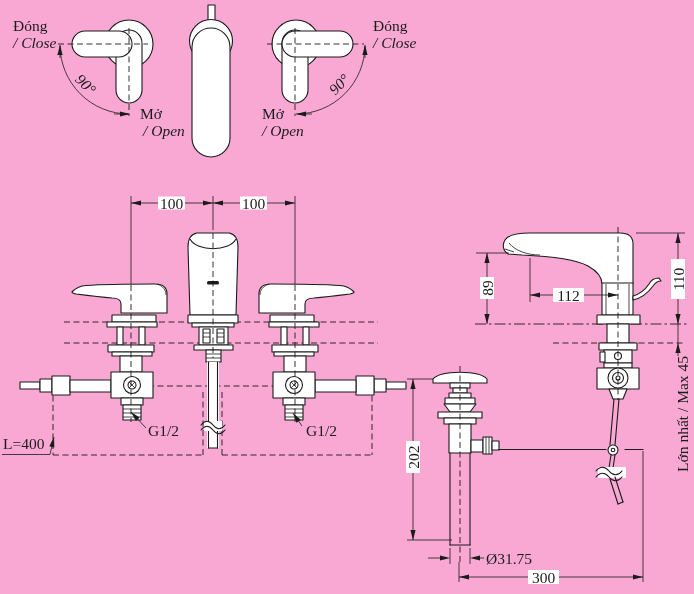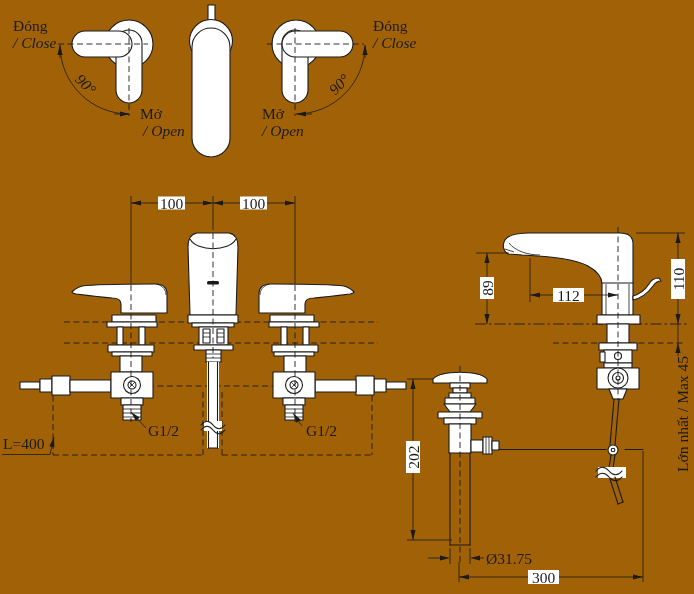--- a/index.html
+++ b/index.html
@@ -1,16 +1,16 @@
 <!DOCTYPE html>
 <html><head>
 <meta charset="utf-8">
 <style>
   html,body{margin:0;padding:0;background:#ffffff;}
-  #stage{position:relative;width:694px;height:594px;background:#a16207;overflow:hidden;
+  #stage{position:relative;width:694px;height:594px;background:#f9a8d4;overflow:hidden;
          font-family:"Liberation Serif", serif;}
   svg{display:block}
   .ol   {fill:#ffffff;stroke:#1b1b1b;stroke-width:1.1;stroke-linejoin:round;}
   .ln   {fill:none;stroke:#1b1b1b;stroke-width:1.1;stroke-linejoin:round;stroke-linecap:round;}
   .thin {fill:none;stroke:#1b1b1b;stroke-width:0.8;}
   .dash {fill:none;stroke:#1b1b1b;stroke-width:0.9;stroke-dasharray:6 3.5;}
   .ddot {fill:none;stroke:#1b1b1b;stroke-width:0.9;stroke-dasharray:11 3 2.5 3;}
   .arr  {fill:#1b1b1b;stroke:none;}
   .bg   {fill:#ffffff;stroke:none;}
   text  {fill:#1b1b1b;font-family:"Liberation Serif",serif;font-size:15.5px;}

